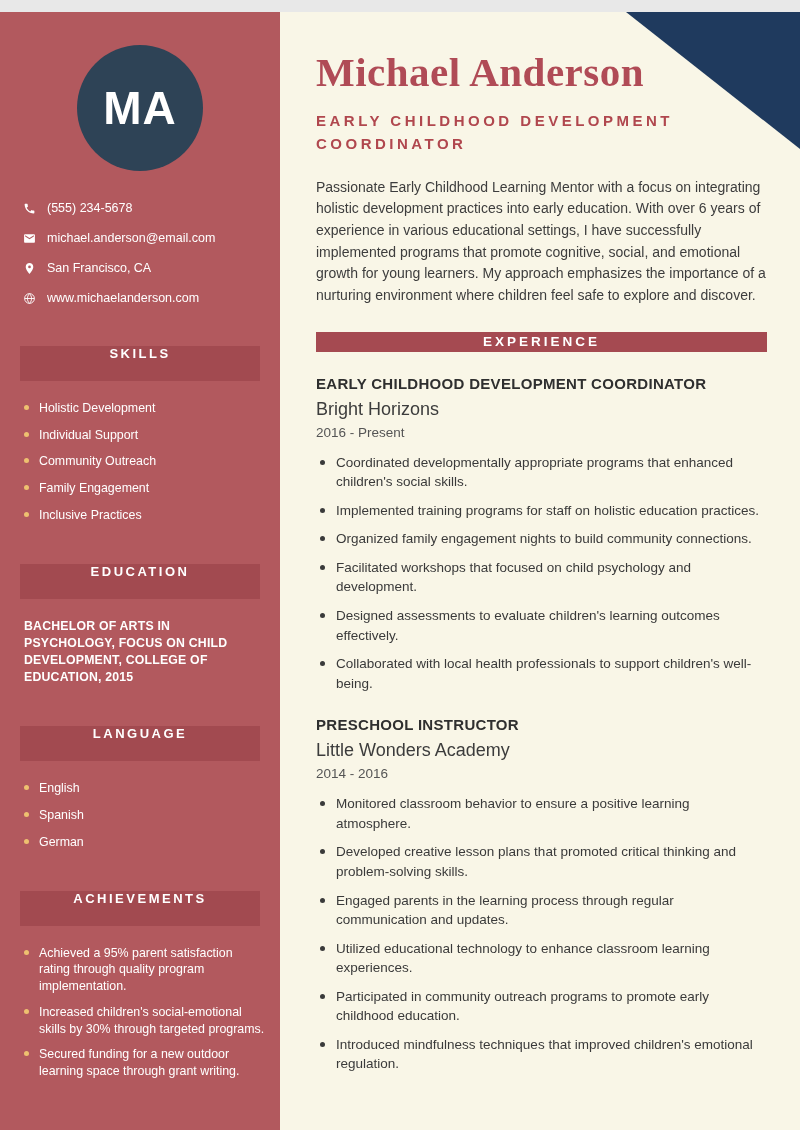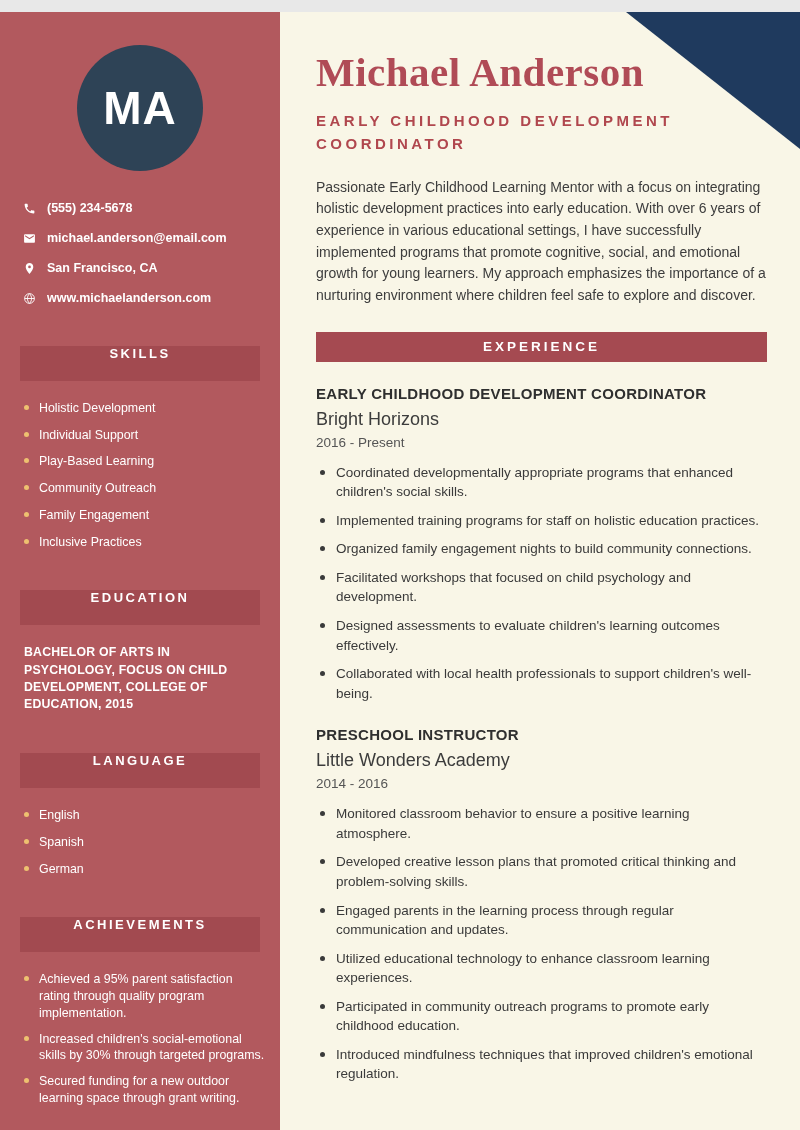--- a/index.html
+++ b/index.html
@@ -23,21 +23,21 @@
     width: 126px; height: 126px;
     border-radius: 50%;
     background: #2e4356;
     margin: 33px auto 0;
     display: flex; align-items: center; justify-content: center;
     font-size: 46px; font-weight: 600; letter-spacing: 1px; color: #fff;
   }
   .contact-list { list-style: none; margin: 30px 0 0; padding: 0 16px 0 22px; }
   .contact-item {
     display: flex; align-items: center; gap: 11px;
-    margin-bottom: 15px; font-size: 12.5px; line-height: 1.2; font-weight: bold;
+    margin-bottom: 15px; font-size: 12.5px; line-height: 1.2;
   }
   .cicon { width: 14px; height: 14px; flex-shrink: 0; display: flex; align-items: center; justify-content: center; }
   .cicon svg { display: block; }
 
   .band {
     margin: 40px 20px 0;
     background: #a24a50;
     height: 35px;
     display: flex; align-items: flex-start; justify-content: center;
     font-size: 13px; font-weight: bold; letter-spacing: 2.5px;
@@ -88,21 +88,21 @@
     position: relative; z-index: 1;
   }
   .summary {
     margin: 21px 0 0;
     font-size: 14px; line-height: 1.55;
     color: #3d3d3d;
   }
   .exp-band {
     margin-top: 25px;
     background: #a54a51;
-    height: 30px;
+    height: 20px;
     display: flex; align-items: center; justify-content: center;
     color: #fff; font-size: 13.5px; font-weight: bold; letter-spacing: 3px;
   }
   .job { margin-top: 23px; }
   .job-title {
     margin: 0; font-size: 15px; font-weight: bold;
     color: #2f2f2f; letter-spacing: 0.3px;
   }
   .job-company { margin-top: 7px; font-size: 18px; color: #3c3c3c; }
   .job-dates { margin-top: 5px; font-size: 13.5px; color: #555; }
@@ -163,21 +163,20 @@
         <span>www.michaelanderson.com</span>
       </li>
     </ul>
 
     <div class="band">
       <span>SKILLS</span>
     </div>
     <ul class="dot-list">
       <li>Holistic Development</li>
       <li>Individual Support</li>
-      <li>Play-Based Learning</li>
       <li>Community Outreach</li>
       <li>Family Engagement</li>
       <li>Inclusive Practices</li>
     </ul>
 
     <div class="band">
       <span>EDUCATION</span>
     </div>
     <div class="edu-text">BACHELOR OF ARTS IN PSYCHOLOGY, FOCUS ON CHILD DEVELOPMENT, COLLEGE OF EDUCATION, 2015</div>
 

